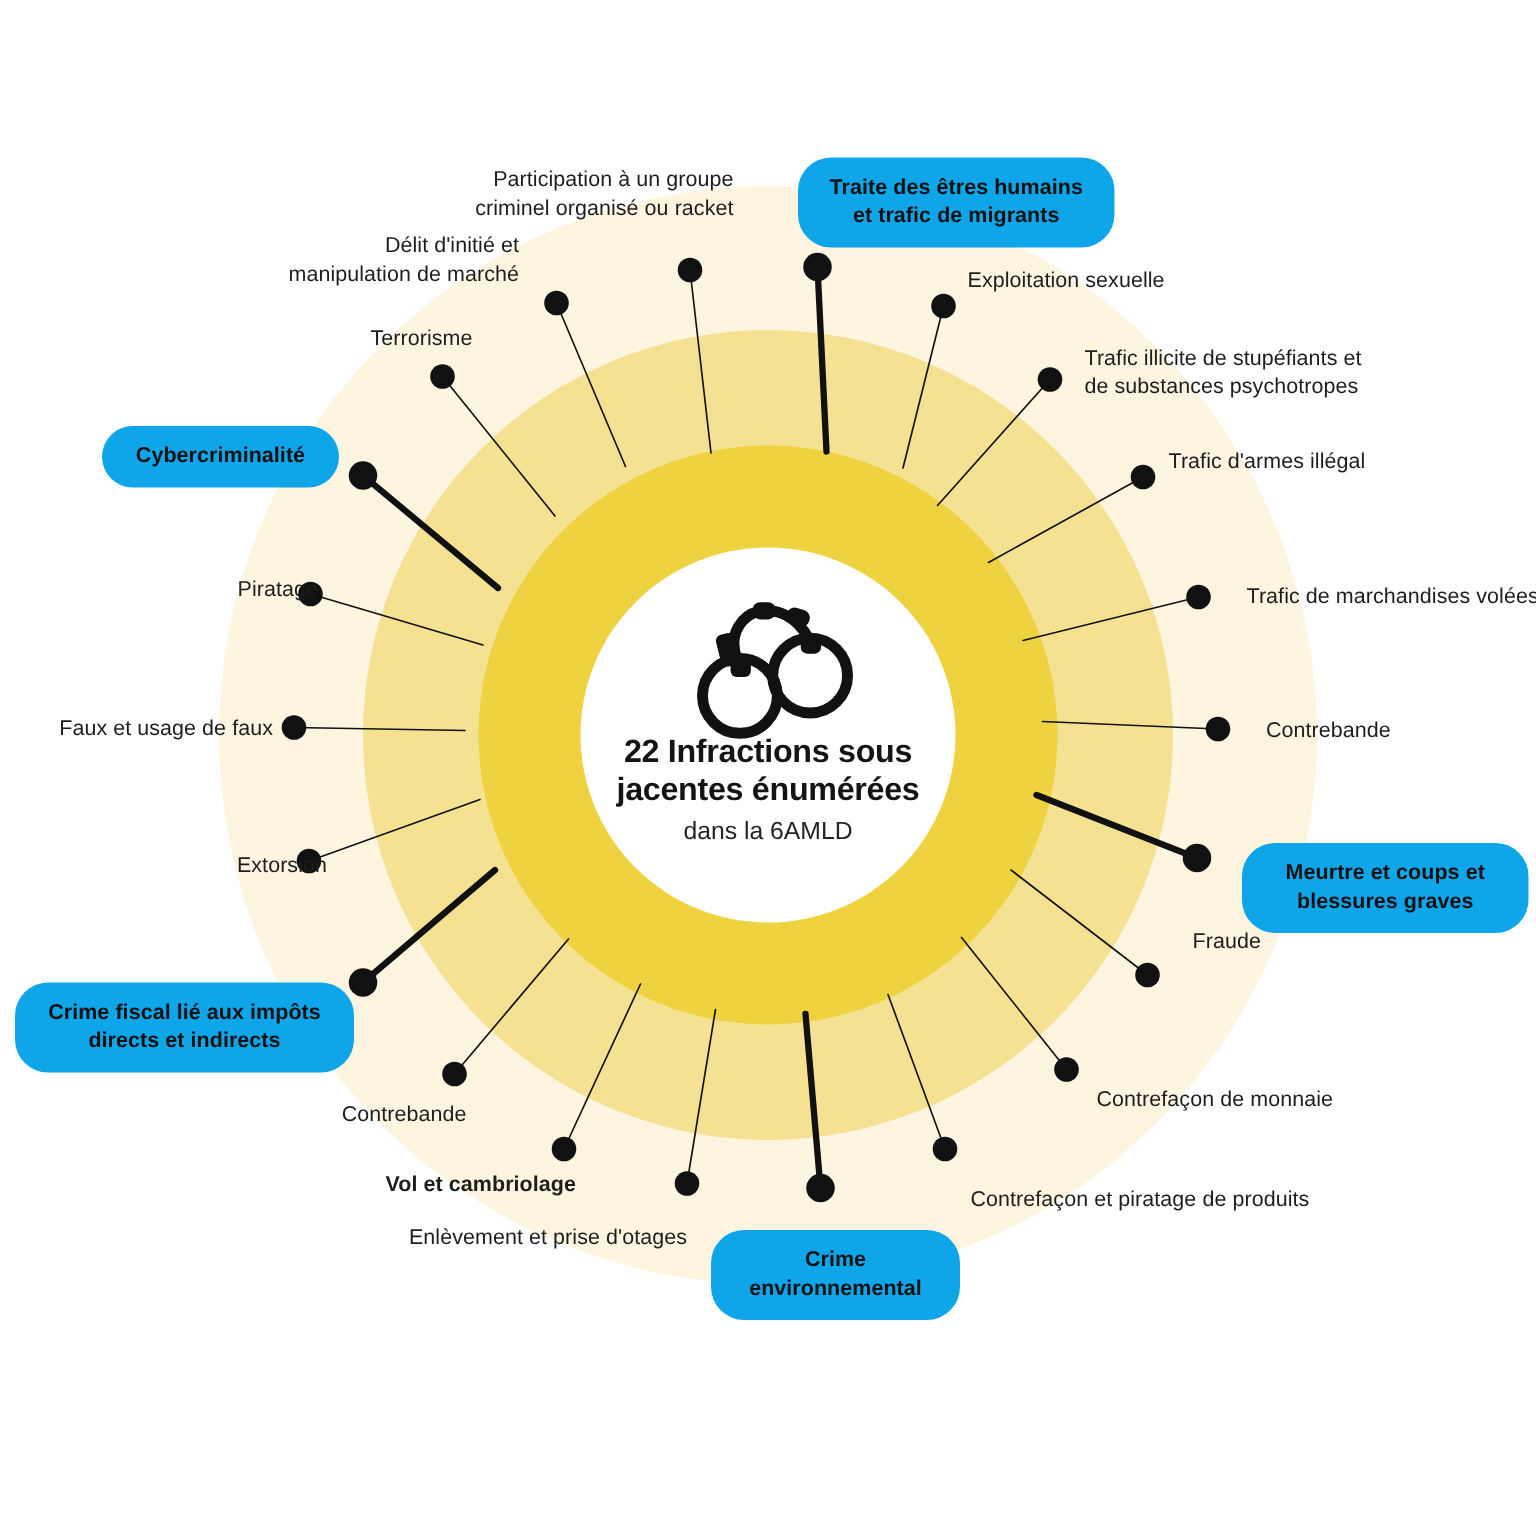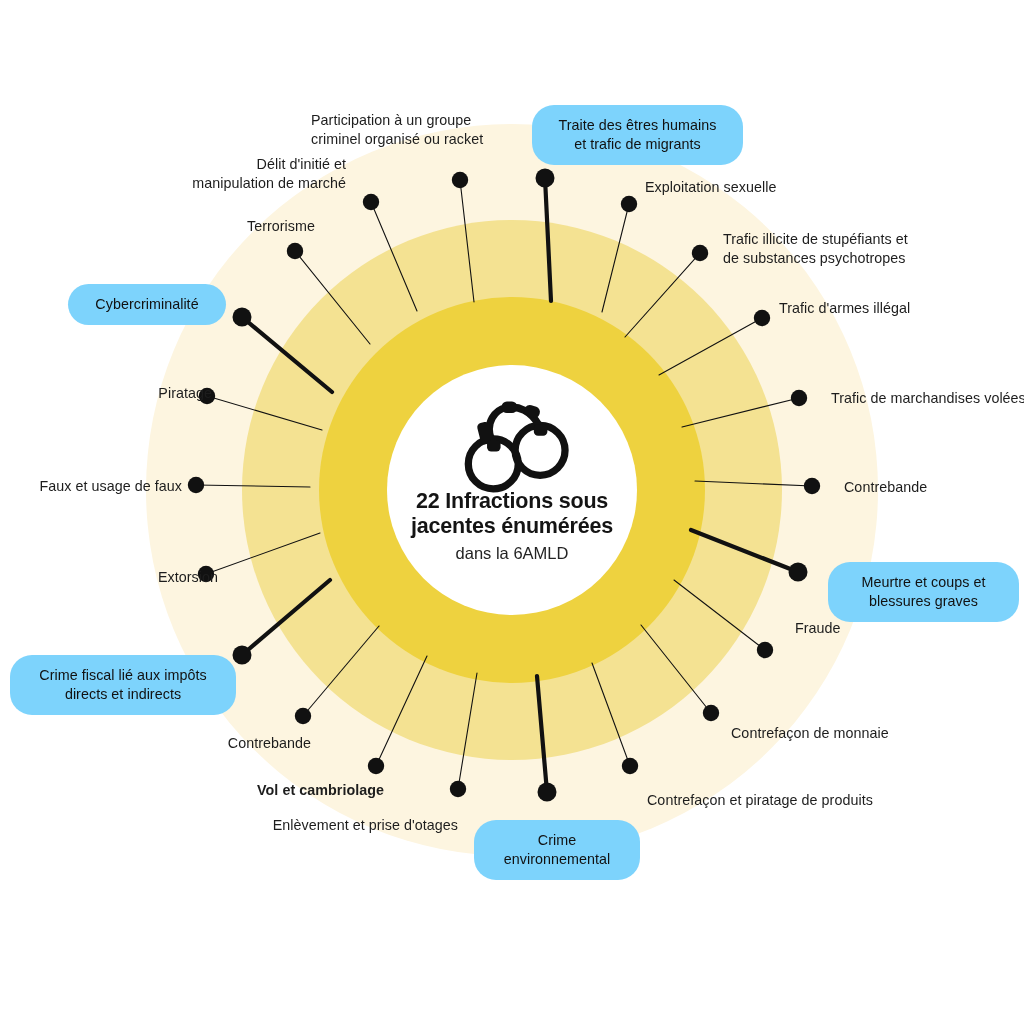--- a/index.html
+++ b/index.html
@@ -28,32 +28,32 @@
   }
   .spoke-label{
     position:absolute;
     font-size:14.3px;
     color:#1d1d1d;
     line-height:1.33;
     white-space:pre-line;
     letter-spacing:0.05px;
   }
   .spoke-label.pill{
-    background:#7dd3fc;
+    background:#0ea5e9;
     color:#111111;
-    font-weight:normal;
+    font-weight:bold;
     border-radius:22px;
     padding:11px 18px;
     font-size:14.3px;
     line-height:1.32;
     text-align:center;
   }
   .al-left{text-align:right;}
   .al-right{text-align:left;}
-  .al-center{text-align:left;}
+  .al-center{text-align:right;}
 </style>
 </head>
 <body>
 
 <div id="stage">
 
   <svg id="wheel" viewBox="0 0 1024 1024">
     <g>
       <circle cx="512" cy="490" r="366" fill="#fdf5e0"></circle>
       <circle cx="512" cy="490" r="270" fill="#f4e292"></circle>

